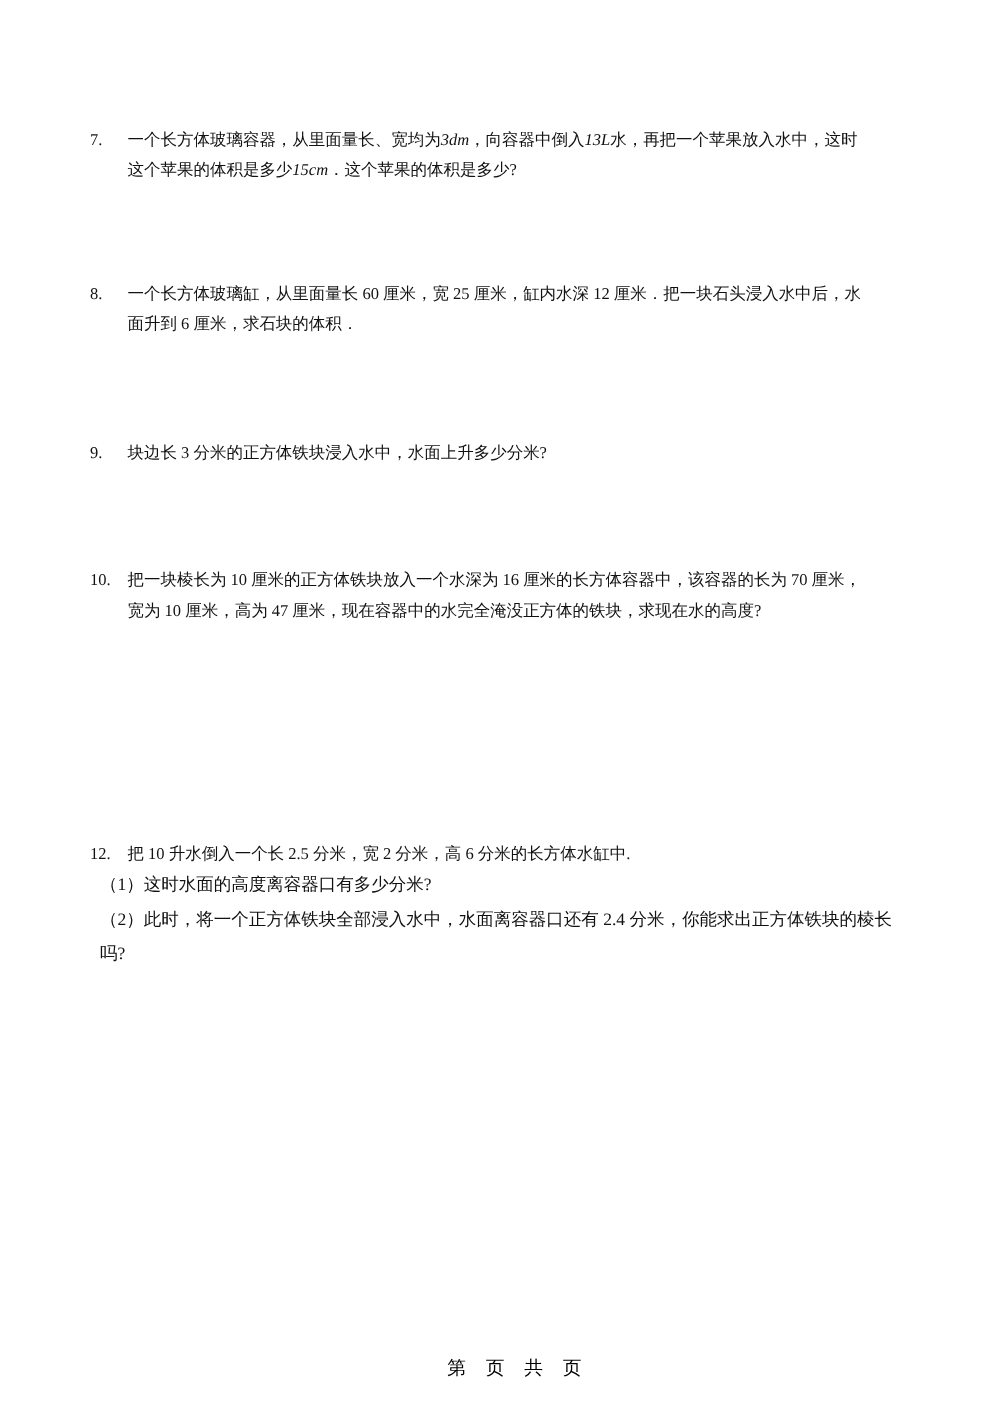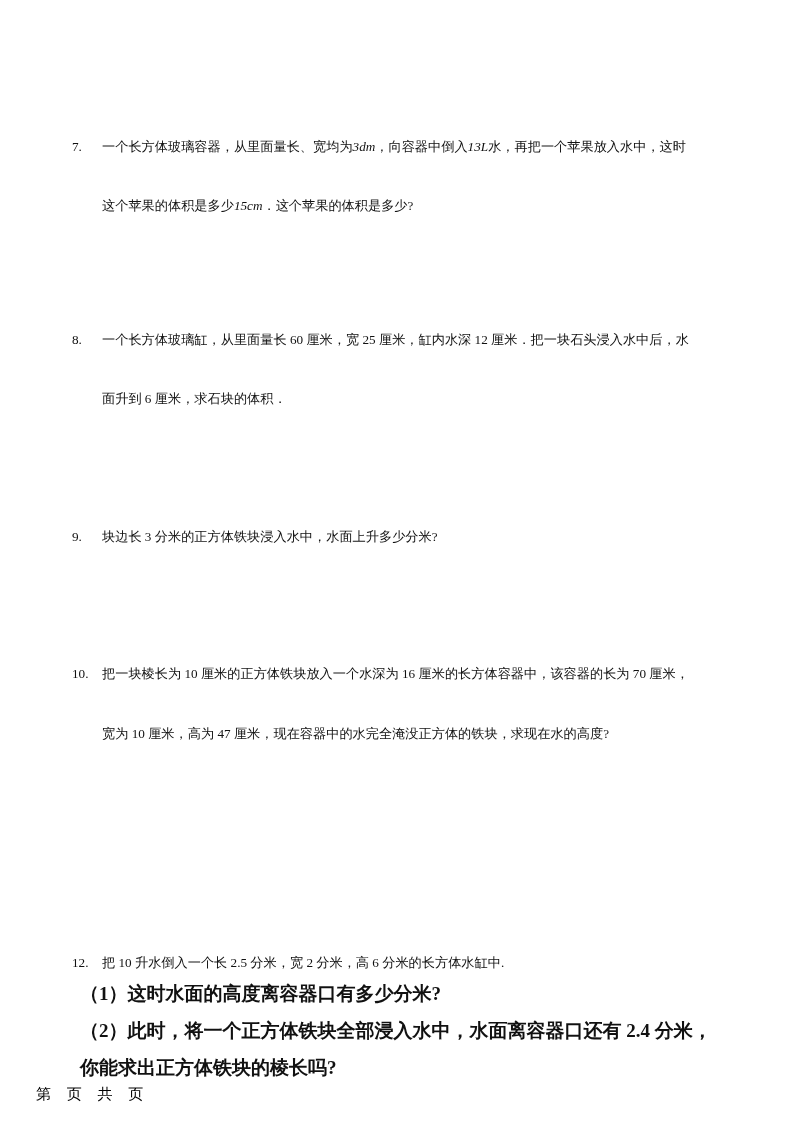--- a/index.html
+++ b/index.html
@@ -36,48 +36,46 @@
     text-align: left;
     font-size: 13.2px;
   }
   .problem .body {
     margin-left: 30px;
     text-align: justify;
     text-justify: inter-ideograph;
   }
   .problem .body .line {
     display: block;
-    margin-top: 35px;
   }
   .it {
     font-style: italic;
     font-family: "Liberation Serif", "DejaVu Serif", serif;
   }
   sup {
     font-size: 0.68em;
     vertical-align: super;
     line-height: 0;
   }
   .sub-line {
     margin-left: 8px;
-    font-size: 19px;
+    font-size: 14px;
     line-height: 1.95;
-    font-weight: bold;
   }
   .gap-a { height: 74px; }
   .gap-b { height: 78px; }
   .gap-c { height: 78px; }
   .gap-d { height: 84px; }
   .gap-e { height: 86px; }
   .footer {
     position: absolute;
     left: 0;
     right: 0;
     bottom: 18px;
-    text-align: left;
+    text-align: center;
     font-size: 15px;
     letter-spacing: 6px;
     color: #000;
     padding-left: 36px;
   }
 </style>
 </head>
 <body>
 
 <div class="page">

